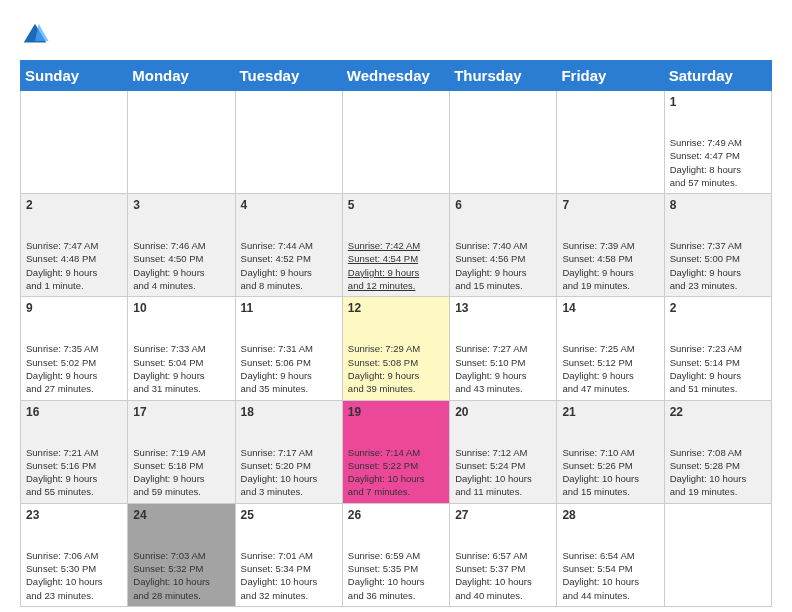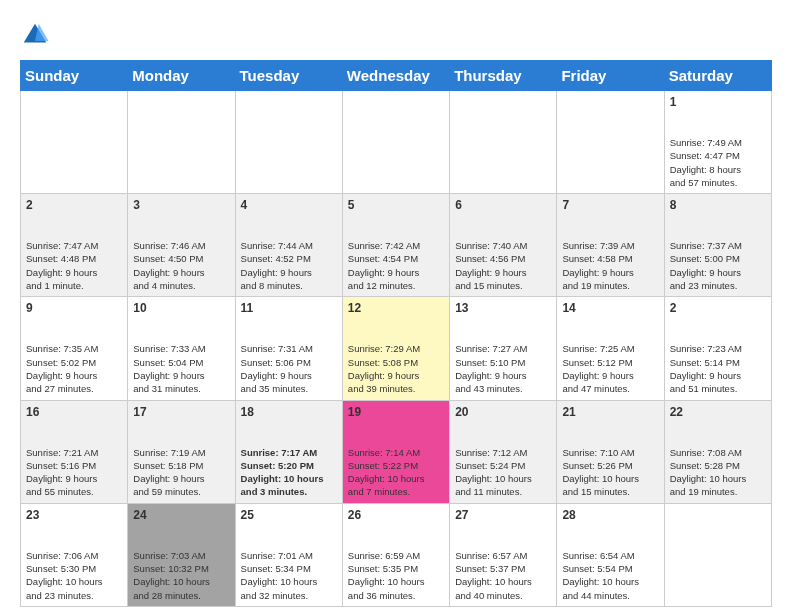--- a/index.html
+++ b/index.html
@@ -160,21 +160,21 @@
         </td>
         <td style="background-color: rgb(240, 240, 240);">
           <span class="day-num">4</span>
           <div class="day-info" style="white-space: pre-line;">Sunrise: 7:44 AM
 Sunset: 4:52 PM
 Daylight: 9 hours
 and 8 minutes.</div>
         </td>
         <td style="background-color: rgb(240, 240, 240);">
           <span class="day-num">5</span>
-          <div class="day-info" style="white-space: pre-line;">Sunrise: 7:42 AM
+          <div class="day-info" style="white-space: pre-line; text-decoration: underline;">Sunrise: 7:42 AM
 Sunset: 4:54 PM
 Daylight: 9 hours
 and 12 minutes.</div>
         </td>
         <td style="background-color: rgb(240, 240, 240);">
           <span class="day-num">6</span>
           <div class="day-info" style="white-space: pre-line;">Sunrise: 7:40 AM
 Sunset: 4:56 PM
 Daylight: 9 hours
 and 15 minutes.</div>
@@ -255,21 +255,21 @@
         </td>
         <td style="background-color: rgb(240, 240, 240);">
           <span class="day-num">17</span>
           <div class="day-info" style="white-space: pre-line;">Sunrise: 7:19 AM
 Sunset: 5:18 PM
 Daylight: 9 hours
 and 59 minutes.</div>
         </td>
         <td style="background-color: rgb(240, 240, 240);">
           <span class="day-num">18</span>
-          <div class="day-info" style="white-space: pre-line; font-weight: bold;">Sunrise: 7:17 AM
+          <div class="day-info" style="white-space: pre-line;">Sunrise: 7:17 AM
 Sunset: 5:20 PM
 Daylight: 10 hours
 and 3 minutes.</div>
         </td>
         <td style="background-color: #ec4899;">
           <span class="day-num">19</span>
           <div class="day-info" style="white-space: pre-line;">Sunrise: 7:14 AM
 Sunset: 5:22 PM
 Daylight: 10 hours
 and 7 minutes.</div>
@@ -300,21 +300,21 @@
         <td style="background-color: rgb(255, 255, 255);">
           <span class="day-num">23</span>
           <div class="day-info" style="white-space: pre-line;">Sunrise: 7:06 AM
 Sunset: 5:30 PM
 Daylight: 10 hours
 and 23 minutes.</div>
         </td>
         <td style="background-color: #a3a3a3;">
           <span class="day-num">24</span>
           <div class="day-info" style="white-space: pre-line;">Sunrise: 7:03 AM
-Sunset: 10:32 PM
+Sunset: 5:32 PM
 Daylight: 10 hours
 and 28 minutes.</div>
         </td>
         <td style="background-color: rgb(255, 255, 255);">
           <span class="day-num">25</span>
           <div class="day-info" style="white-space: pre-line;">Sunrise: 7:01 AM
 Sunset: 5:34 PM
 Daylight: 10 hours
 and 32 minutes.</div>
         </td>

